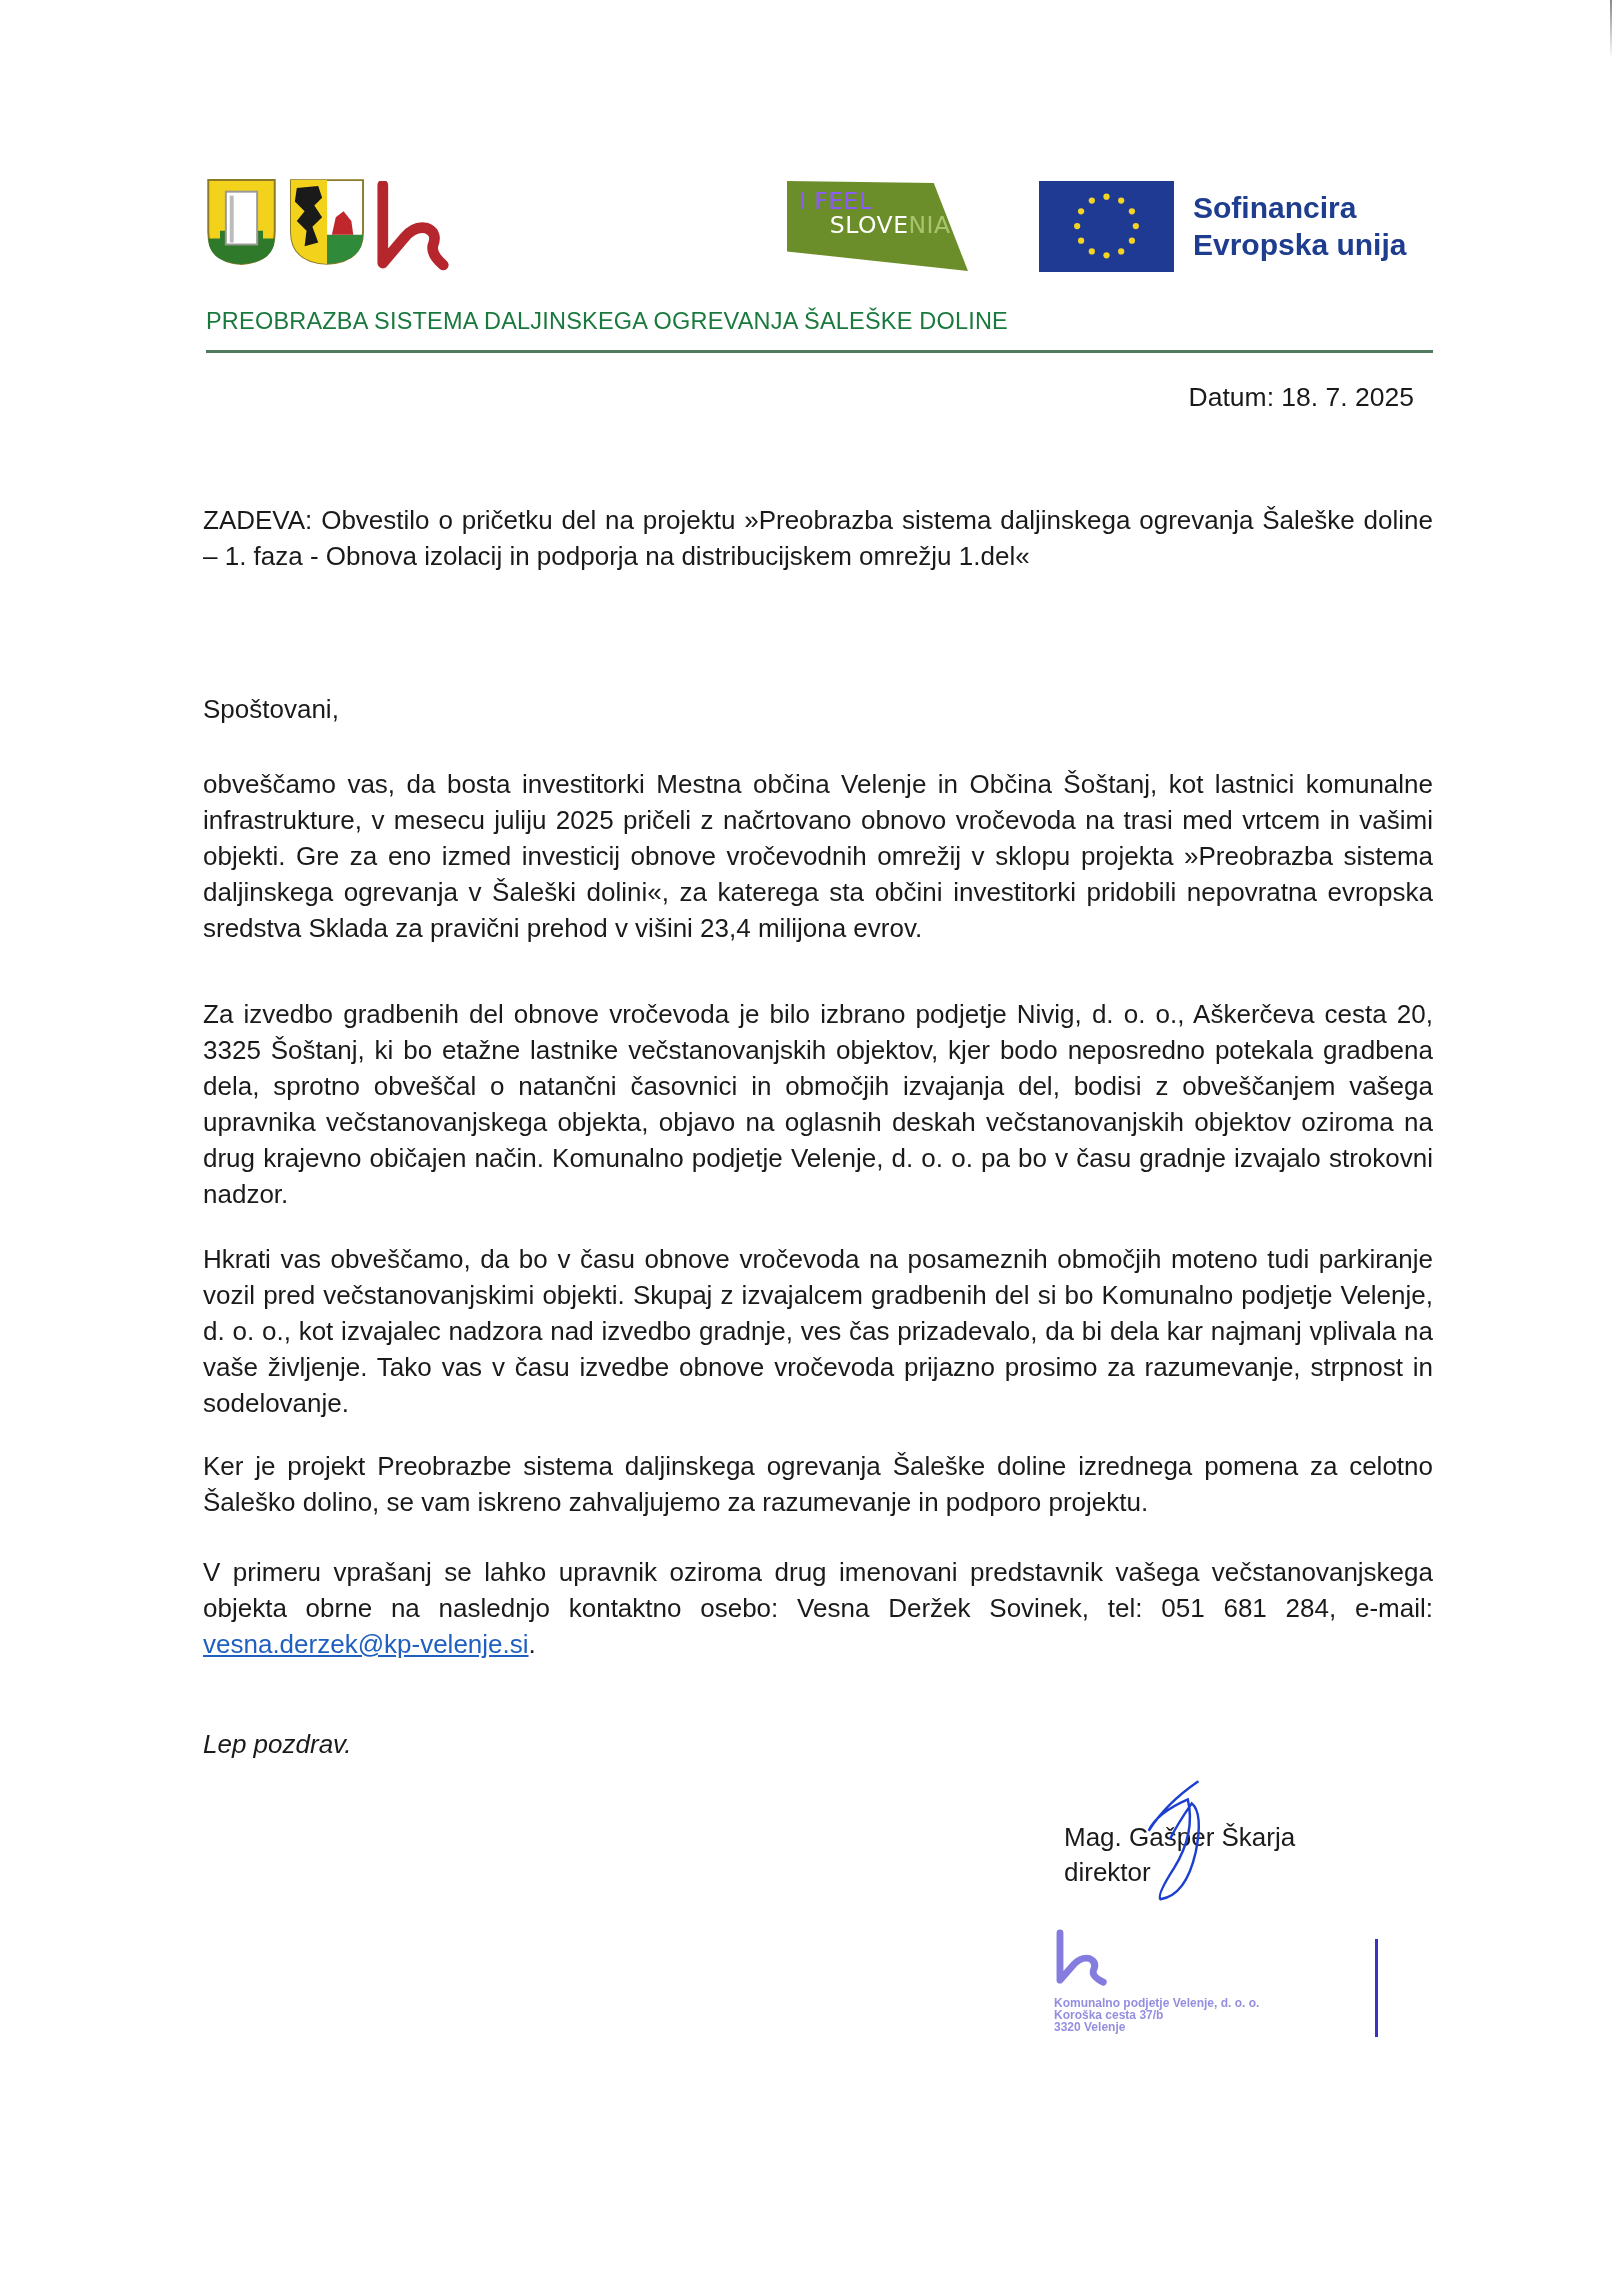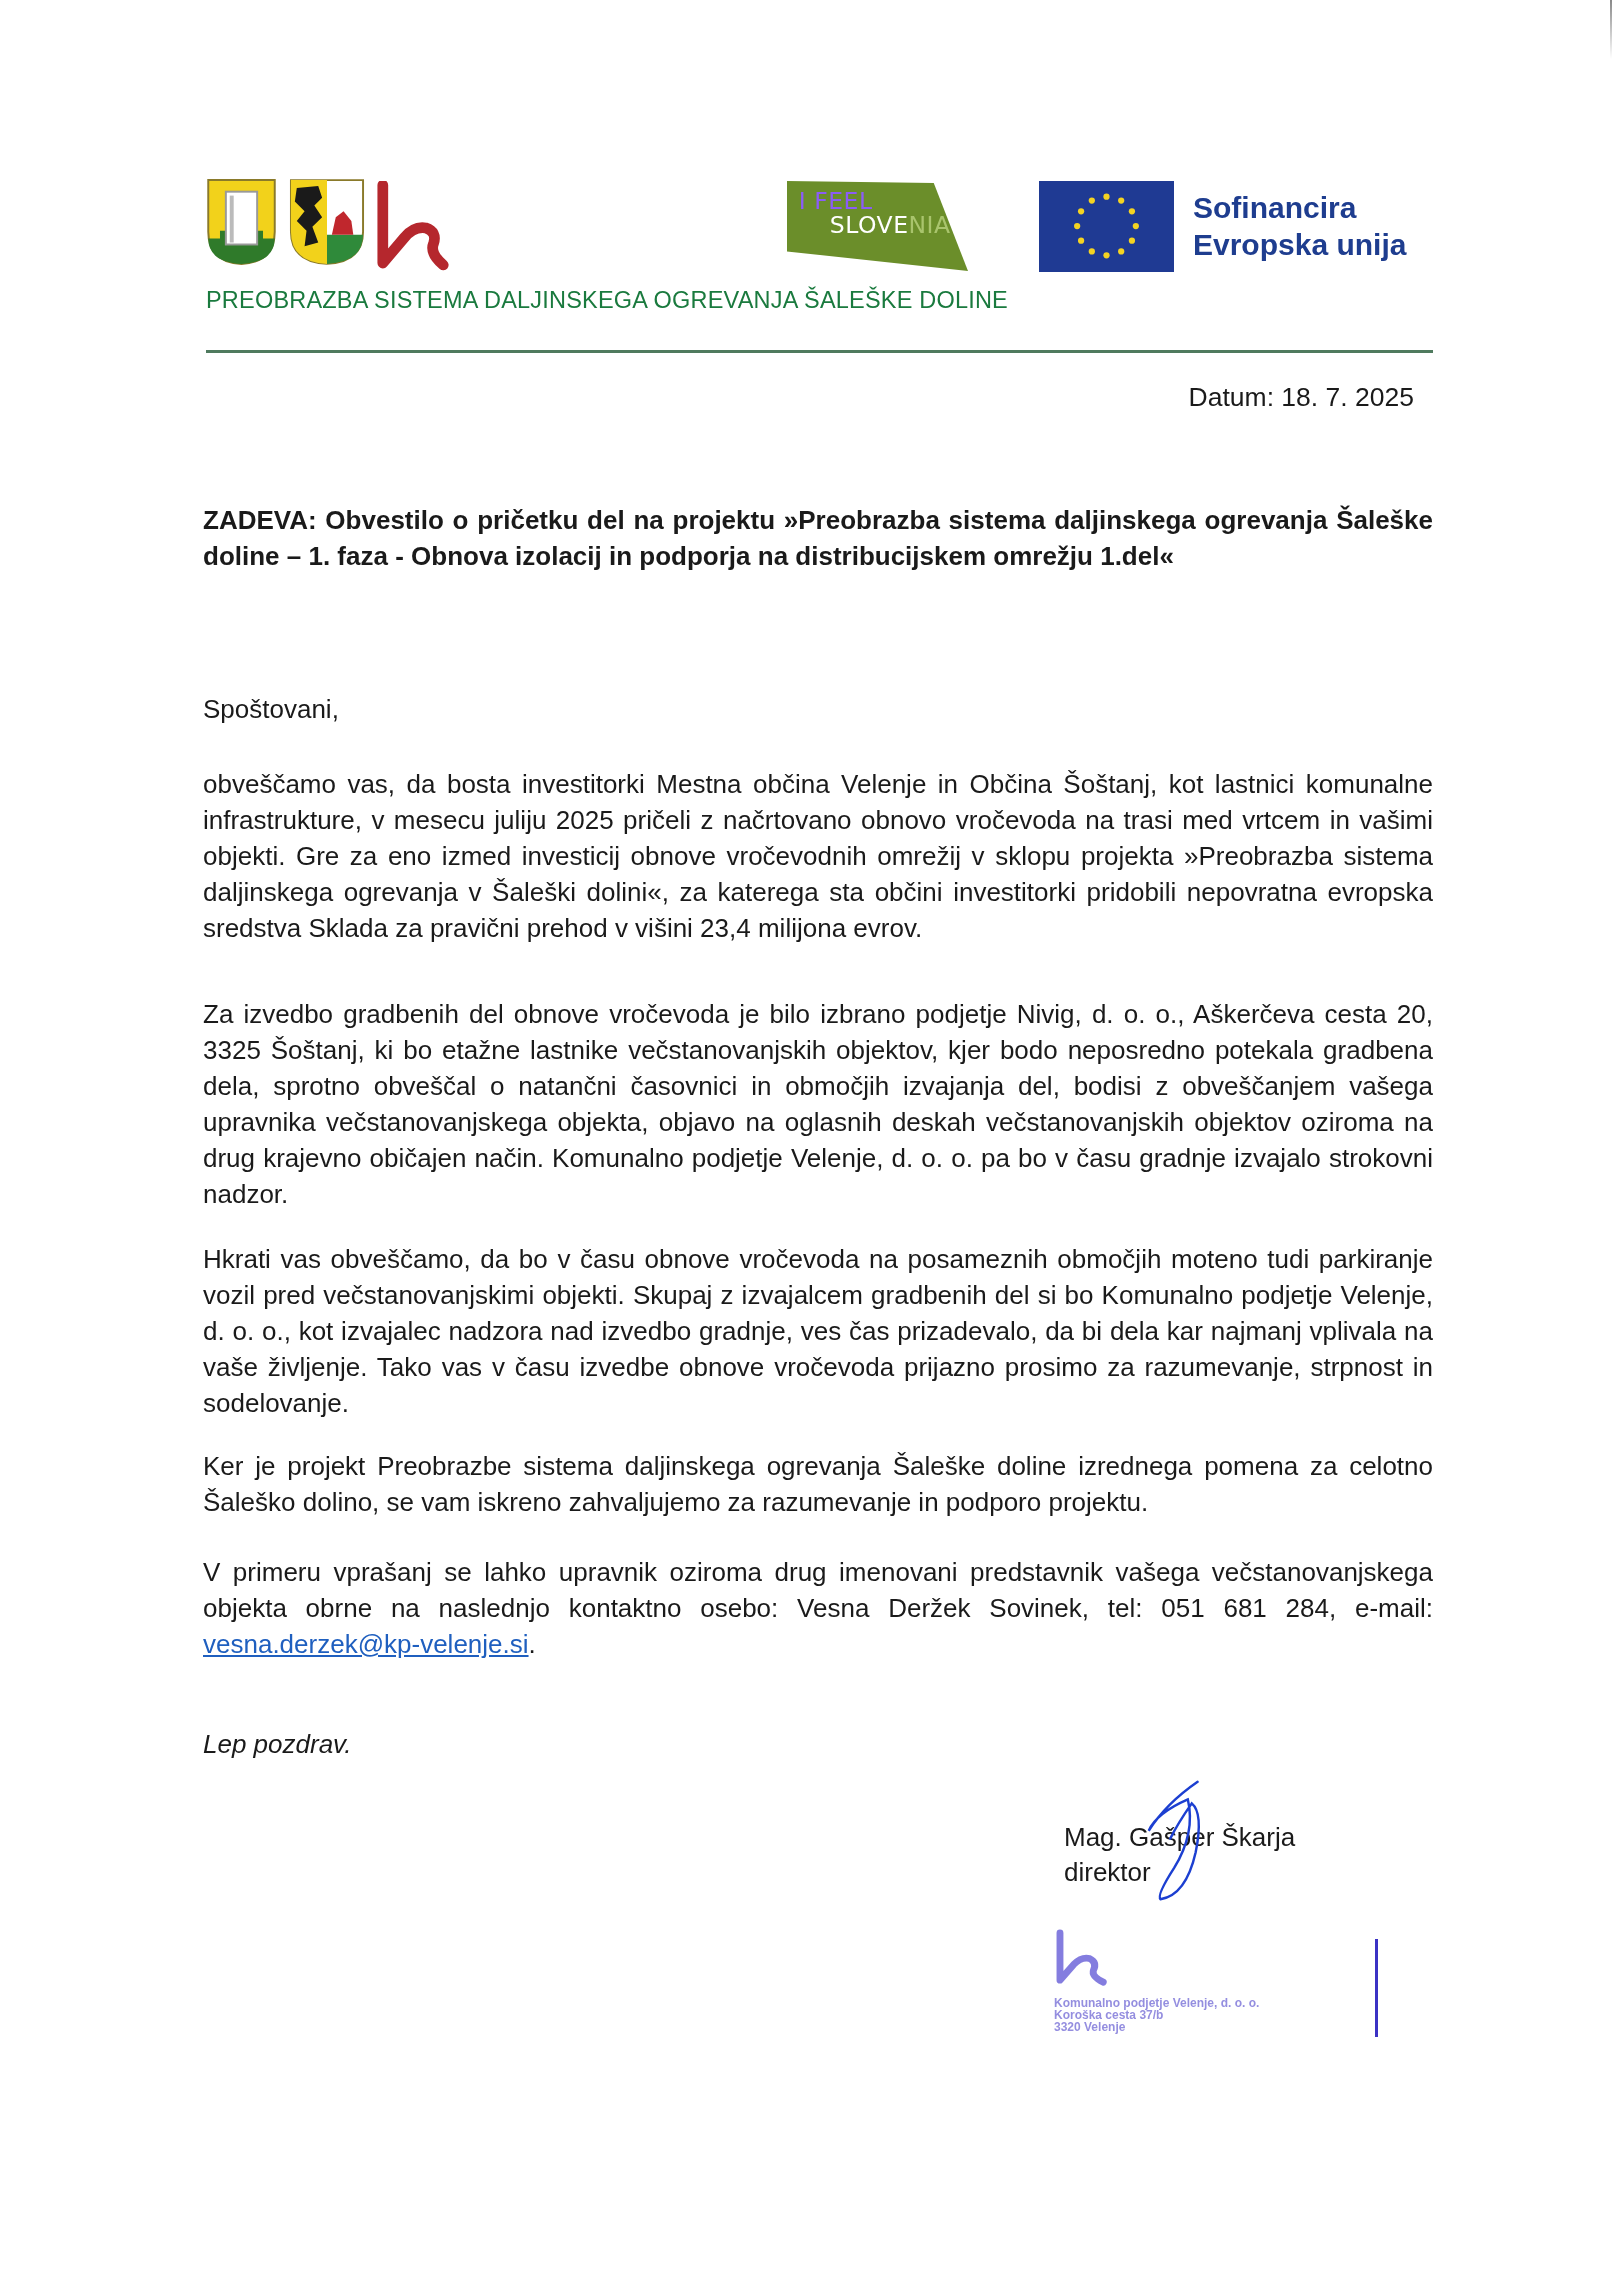--- a/index.html
+++ b/index.html
@@ -15,27 +15,27 @@
   #ifs-logo { left: 787px; top: 181px; width: 181px; height: 90px; }
   #ifs-logo svg { position: absolute; left: 0; top: 0; }
   .ifs-text { position: absolute; left: 11.8px; font-family: "DejaVu Sans", sans-serif; font-size: 23.5px; line-height: 25.5px; letter-spacing: 0.5px; }
   .ifs-l1 { top: 7.8px; color: #8b5cf6; }
   .ifs-l2 { top: 32px; color: #c9d9a6; margin-left: 31px; }
   .ifs-l2 .w { color: #ffffff; }
   .ifs-l2 .f { color: #a9c46d; }
   #eu-flag { left: 1039px; top: 181px; width: 135px; height: 91px; background: #1f3a93; }
   #eu-text { left: 1193px; top: 189px; color: #1e3d8f; font-weight: bold; font-size: 30px; line-height: 37px; }
 
-  #project-title { left: 206px; top: 287px; color: #1a7a3e; font-size: 23.5px; letter-spacing: 0.2px; white-space: nowrap; }
+  #project-title { left: 206px; top: 308px; color: #1a7a3e; font-size: 23.5px; letter-spacing: 0.2px; white-space: nowrap; }
   #header-rule { left: 206px; top: 350px; width: 1227px; height: 2.9px; background: #4f7a5e; }
 
   #date-line { right: 206px; top: 382px; font-size: 26.5px; white-space: nowrap; }
 
   .body-text { position: absolute; left: 203px; width: 1230px; font-size: 26px; line-height: 36px; text-align: justify; }
-  #subject { top: 502px; font-weight: bold; }
+  #subject { top: 502px; font-weight: normal; }
   #greeting { top: 691px; }
   #para1 { top: 766px; }
   #para2 { top: 996px; }
   #para3 { top: 1241px; }
   #para4 { top: 1448px; }
   #para5 { top: 1554px; }
   #closing { top: 1726px; font-style: italic; }
   a.email { color: #1f5fbf; text-decoration: underline; }
 
   #signature-block { left: 1064px; top: 1820px; font-size: 26px; line-height: 35px; }

